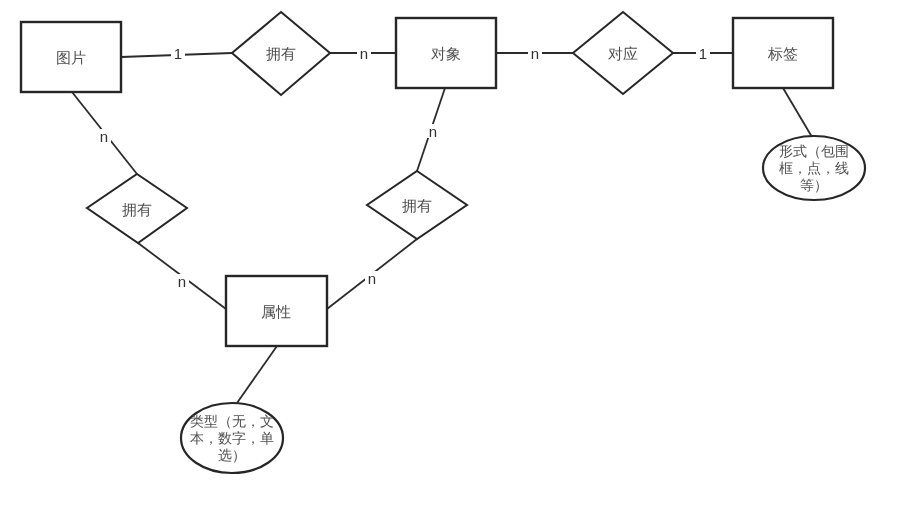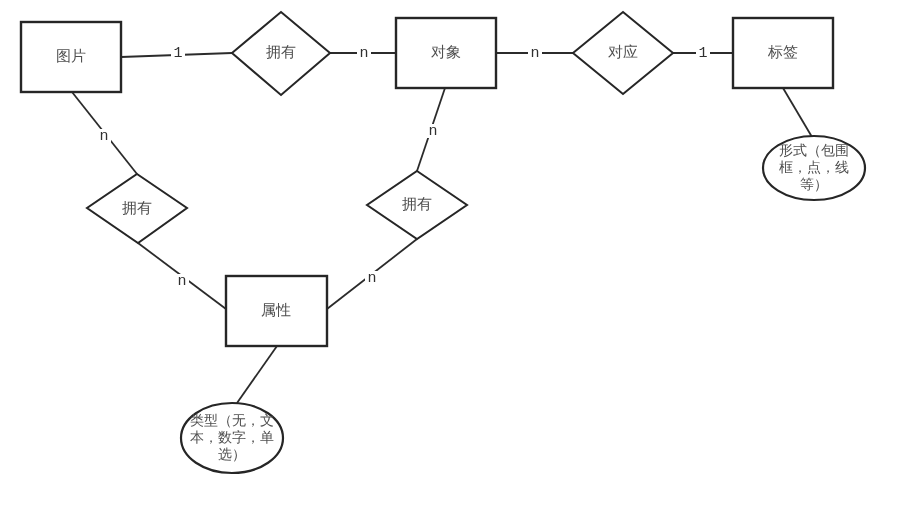--- a/index.html
+++ b/index.html
@@ -5,21 +5,21 @@
   html, body {
     margin: 0;
     padding: 0;
     background: #ffffff;
   }
   .canvas {
     position: relative;
     width: 903px;
     height: 508px;
     background: #ffffff;
-    font-family: Liberation Mono, monospace;
+    font-family: Liberation Sans, sans-serif;
     overflow: hidden;
   }
   svg { display: block; }
   .edge {
     stroke: #2b2b2b;
     stroke-width: 1.8;
     fill: none;
   }
   .entity-rect {
     fill: #ffffff;

